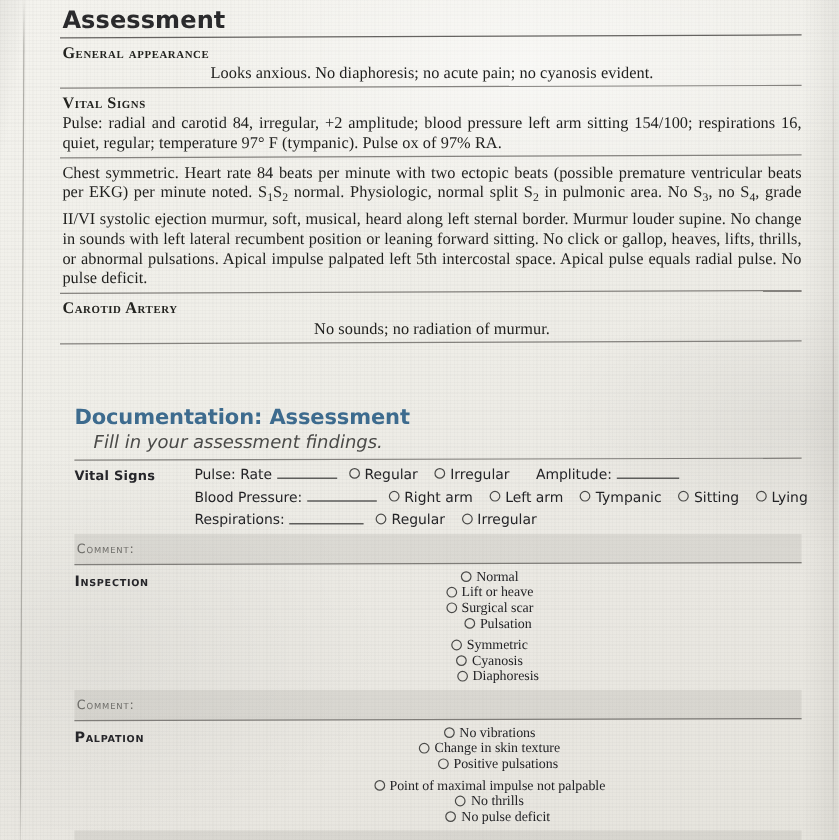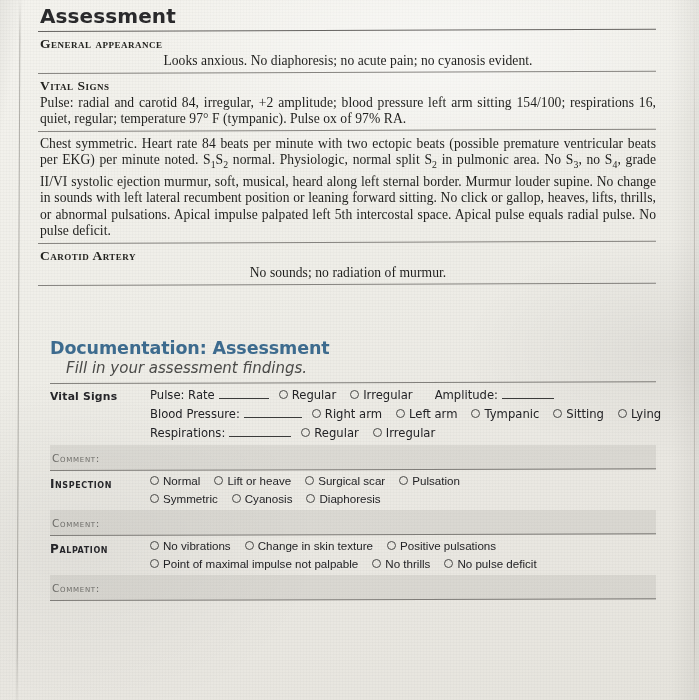--- a/index.html
+++ b/index.html
@@ -54,21 +54,21 @@
     right: 4px;
     top: 0;
     width: 1px;
     height: 700px;
     background: linear-gradient(180deg, rgba(120,118,112,0.0) 0%, rgba(130,128,122,0.35) 30%, rgba(130,128,122,0.35) 90%, rgba(130,128,122,0) 100%);
     pointer-events: none;
   }
 
   #content {
     position: absolute;
-    left: 0; top: 0;
+    left: 12px; top: 0;
     width: 619px; height: 700px;
   }
 
   
   .book {
     position: absolute;
     left: 38px;
     top: 4px;
     width: 618px;
   }
@@ -206,25 +206,26 @@
     flex: 0 0 auto;
     position: relative;
     top: -0.5px;
   }
   .optlabel { color: #232326; }
 
   
   .orow {
     display: flex;
     align-items: center;
-    font-family: Liberation Sans, sans-serif;
+    font-family: Liberation Serif, serif;
     font-size: 11.6px;
     color: #232326;
     margin-bottom: 5px;
     white-space: nowrap;
+    flex-direction: column;
   }
   .orow:last-child { margin-bottom: 0; }
 
   
   .comment-band {
     position: relative;
     background: linear-gradient(180deg, rgba(180,178,172,0.30), rgba(172,170,164,0.26));
     padding: 3px 0 4px 0;
   }
   .comment-label {

